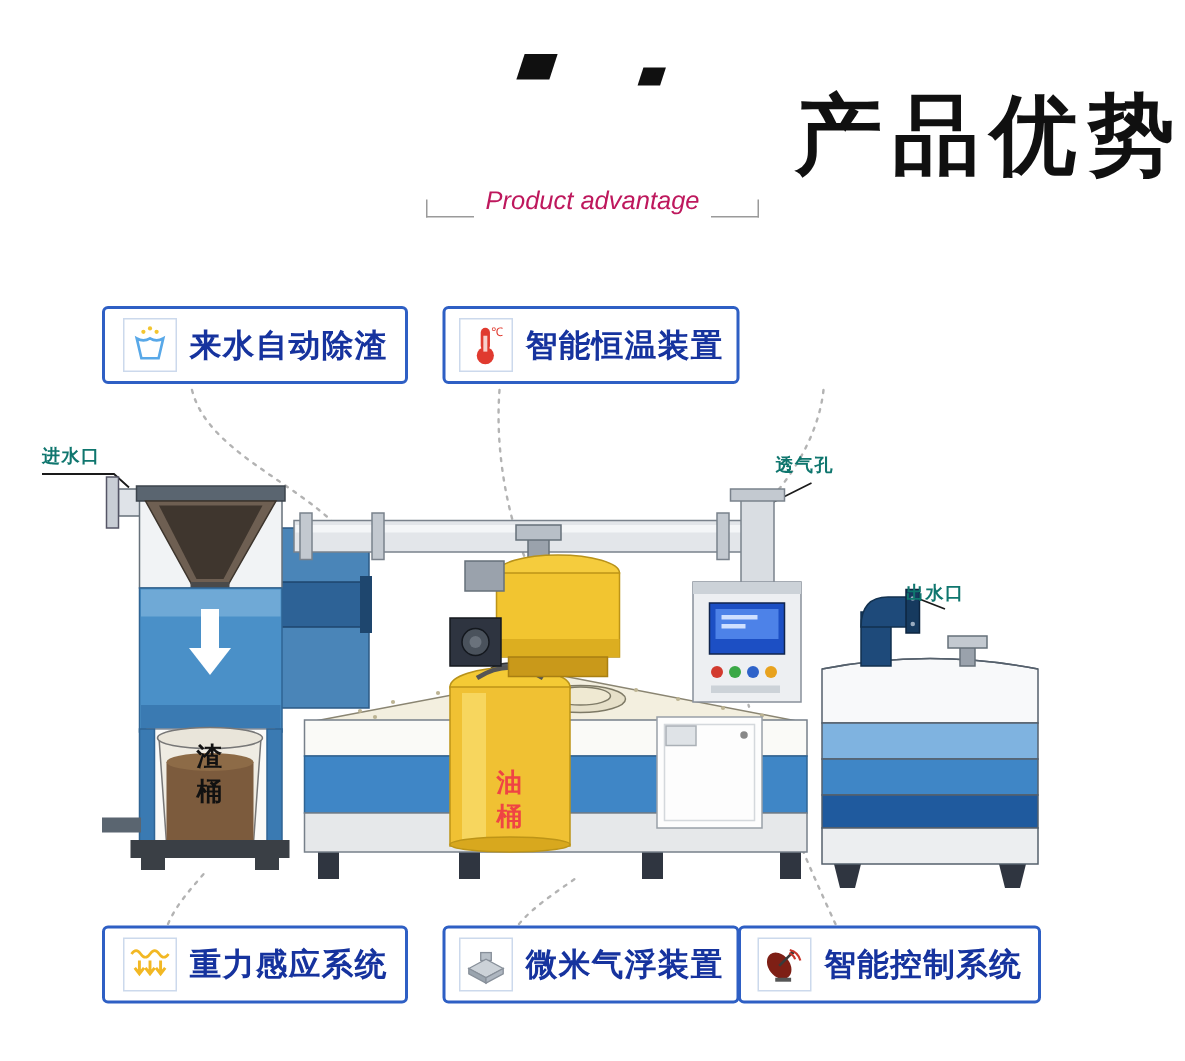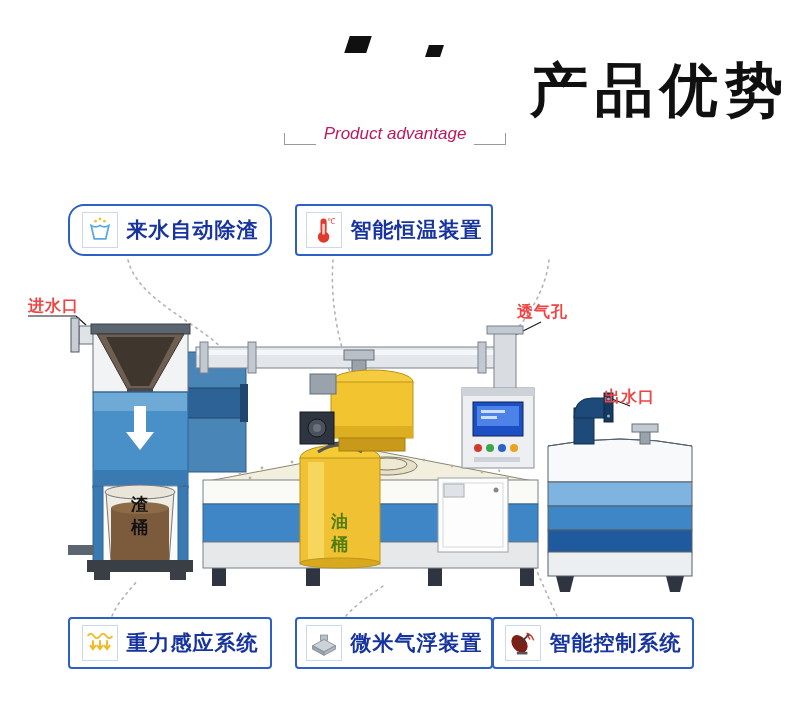--- a/index.html
+++ b/index.html
@@ -18,30 +18,30 @@
   .corner { width:32px; height:12px; }
   .corner-left  { border-left:1px solid #9a9a9a; border-bottom:1px solid #9a9a9a; }
   .corner-right { border-right:1px solid #9a9a9a; border-bottom:1px solid #9a9a9a; }
 
   
   .feature { position:absolute; height:52px; background:#ffffff; border:2px solid #2e5fc4;
     border-radius:4px; display:flex; align-items:center; justify-content:center; gap:9px; padding:0 8px; }
   .feature-label { font-size:21px; font-weight:700; color:#16339e; white-space:nowrap; letter-spacing:1px; }
   .icon-tile { width:36px; height:36px; border:1px solid #ccd9ec; background:#fff;
     display:flex; align-items:center; justify-content:center; flex:0 0 auto; }
-  .f1 { left:68px;  top:204px; width:204px;border-radius:16px; }
+  .f1 { left:68px;  top:204px; width:204px; }
   .f2 { left:295px; top:204px; width:198px; }
   .f3 { left:519px; top:204px; width:202px; }
   .f4 { left:68px;  top:617px; width:204px;align-items:center; }
   .f5 { left:295px; top:617px; width:198px; }
   .f6 { left:492px; top:617px; width:202px; }
 
   
   .equip-svg { position:absolute; left:0; top:0; }
-  .dlabel { position:absolute; font-size:16px; font-weight:700; color:#ef4444; letter-spacing:1px;text-align:right; }
+  .dlabel { position:absolute; font-size:12px; font-weight:700; color:#0f766e; letter-spacing:1px;text-align:right; }
   .dlabel.vertical { width:20px; font-size:17px; line-height:1.35; word-break:break-all; text-align:center; }
 </style>
 </head>
 <body>
 
 <div class="page">
 
   <div class="mark mark-a"></div>
   <div class="mark mark-b"></div>
   <h1 class="page-title">产品优势</h1>
@@ -209,21 +209,21 @@
     <g>
       <rect x="640" y="430" width="10" height="14" fill="#9aa2ac" stroke="#66707a"></rect>
       <rect x="632" y="424" width="26" height="8" fill="#c3c9d0" stroke="#66707a"></rect>
     </g>
   </svg>
 
   <div class="dlabel" style="left:28px; top:296px;">进水口</div>
   <div class="dlabel" style="left:517px; top:302px;">透气孔</div>
   <div class="dlabel" style="left:604px; top:387px;">出水口</div>
   <div class="dlabel vertical" style="left:130px; top:494px; color:#111;">渣桶</div>
-  <div class="dlabel vertical" style="left:330px; top:511px; color:#4d7c0f;">油桶</div>
+  <div class="dlabel vertical" style="left:330px; top:511px; color:#ef4444;">油桶</div>
 
   <div class="feature f1">
     <span class="icon-tile">
       <svg width="30" height="30" viewBox="0 0 34 34">
         <circle cx="12" cy="7" r="1.6" fill="#f2c530"></circle>
           <circle cx="17" cy="4.5" r="1.6" fill="#f2c530"></circle>
           <circle cx="22" cy="7" r="1.6" fill="#f2c530"></circle>
         <path d="M7 12 q5 3 10 0 q5 3 10 0 l-3.5 15 h-13 z" fill="none" stroke="#58a8e8" stroke-width="2"></path>
       </svg>
     </span>

